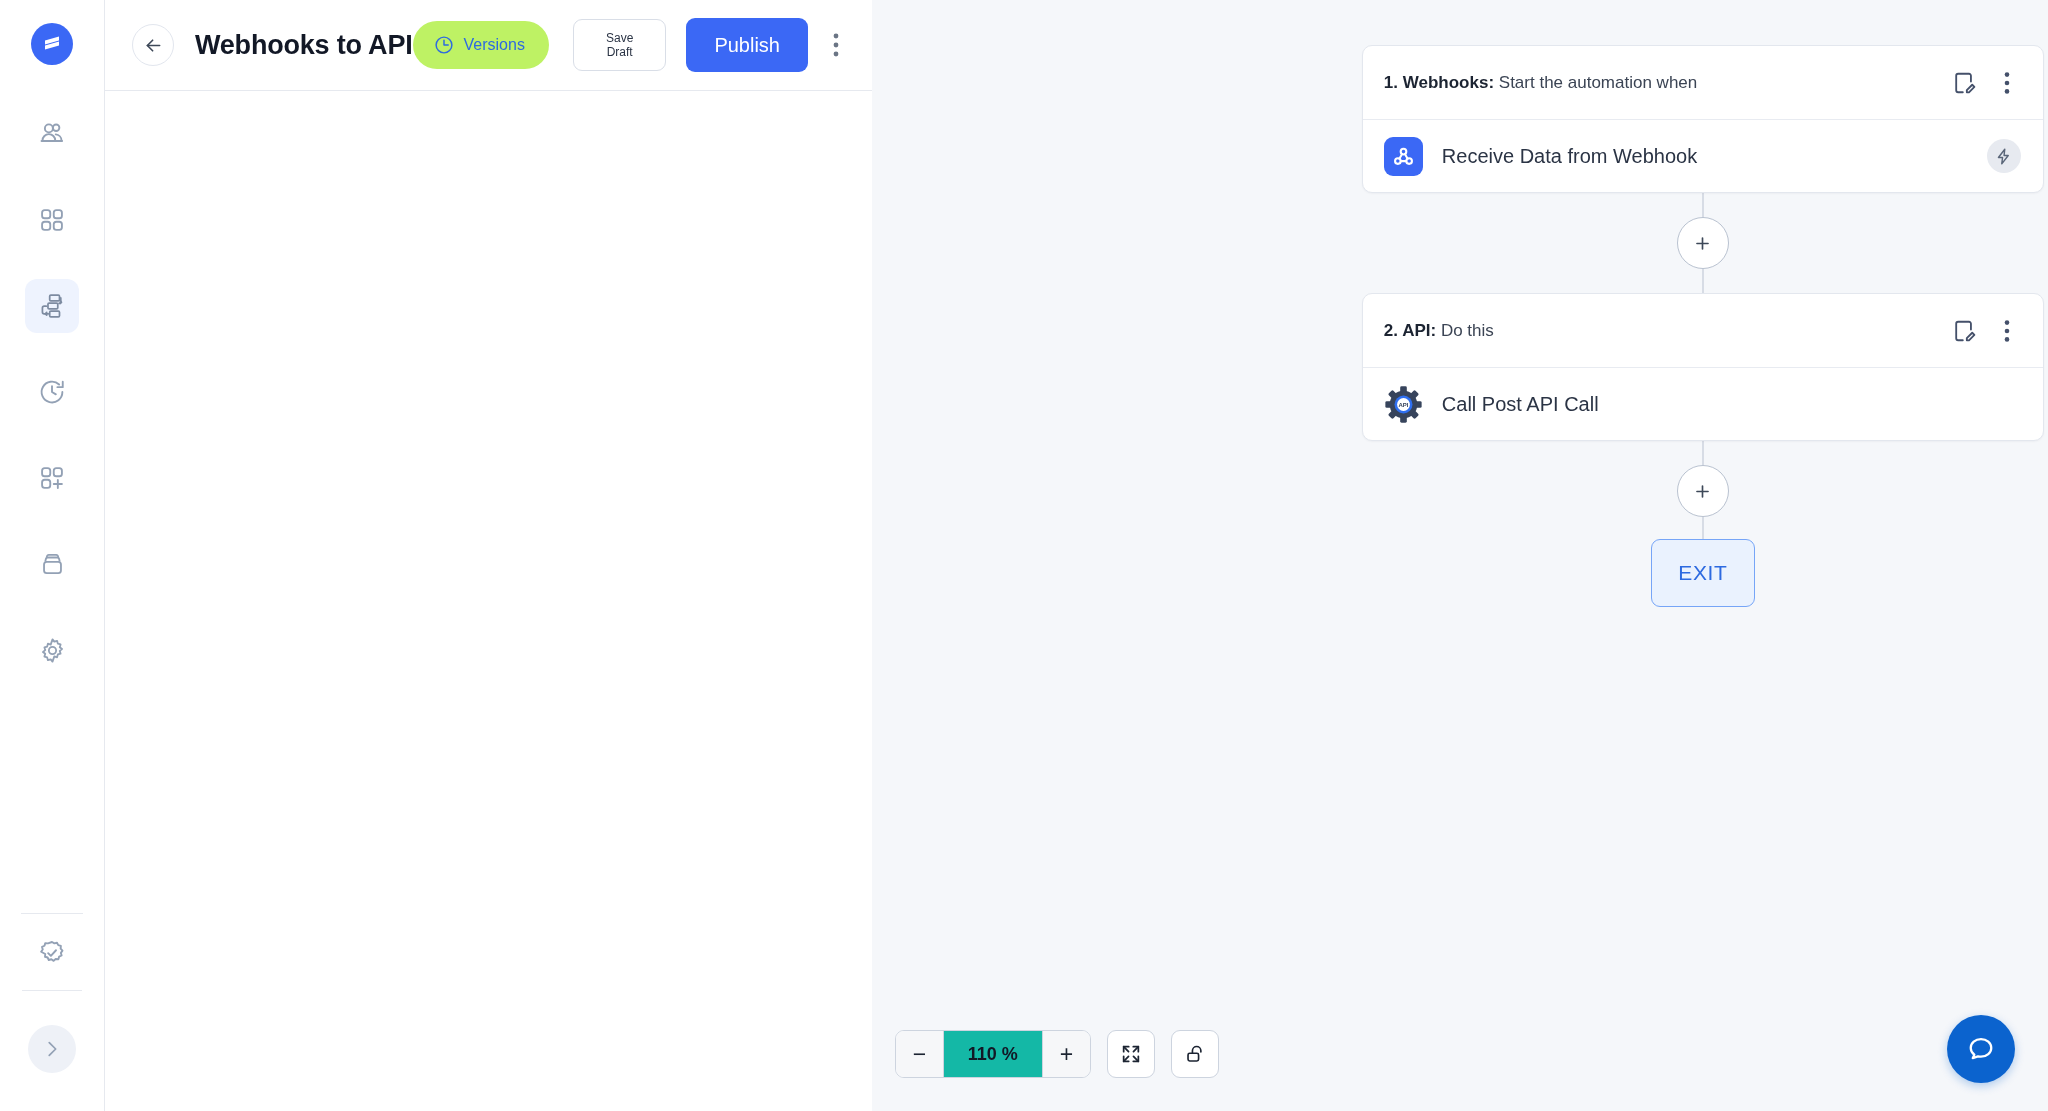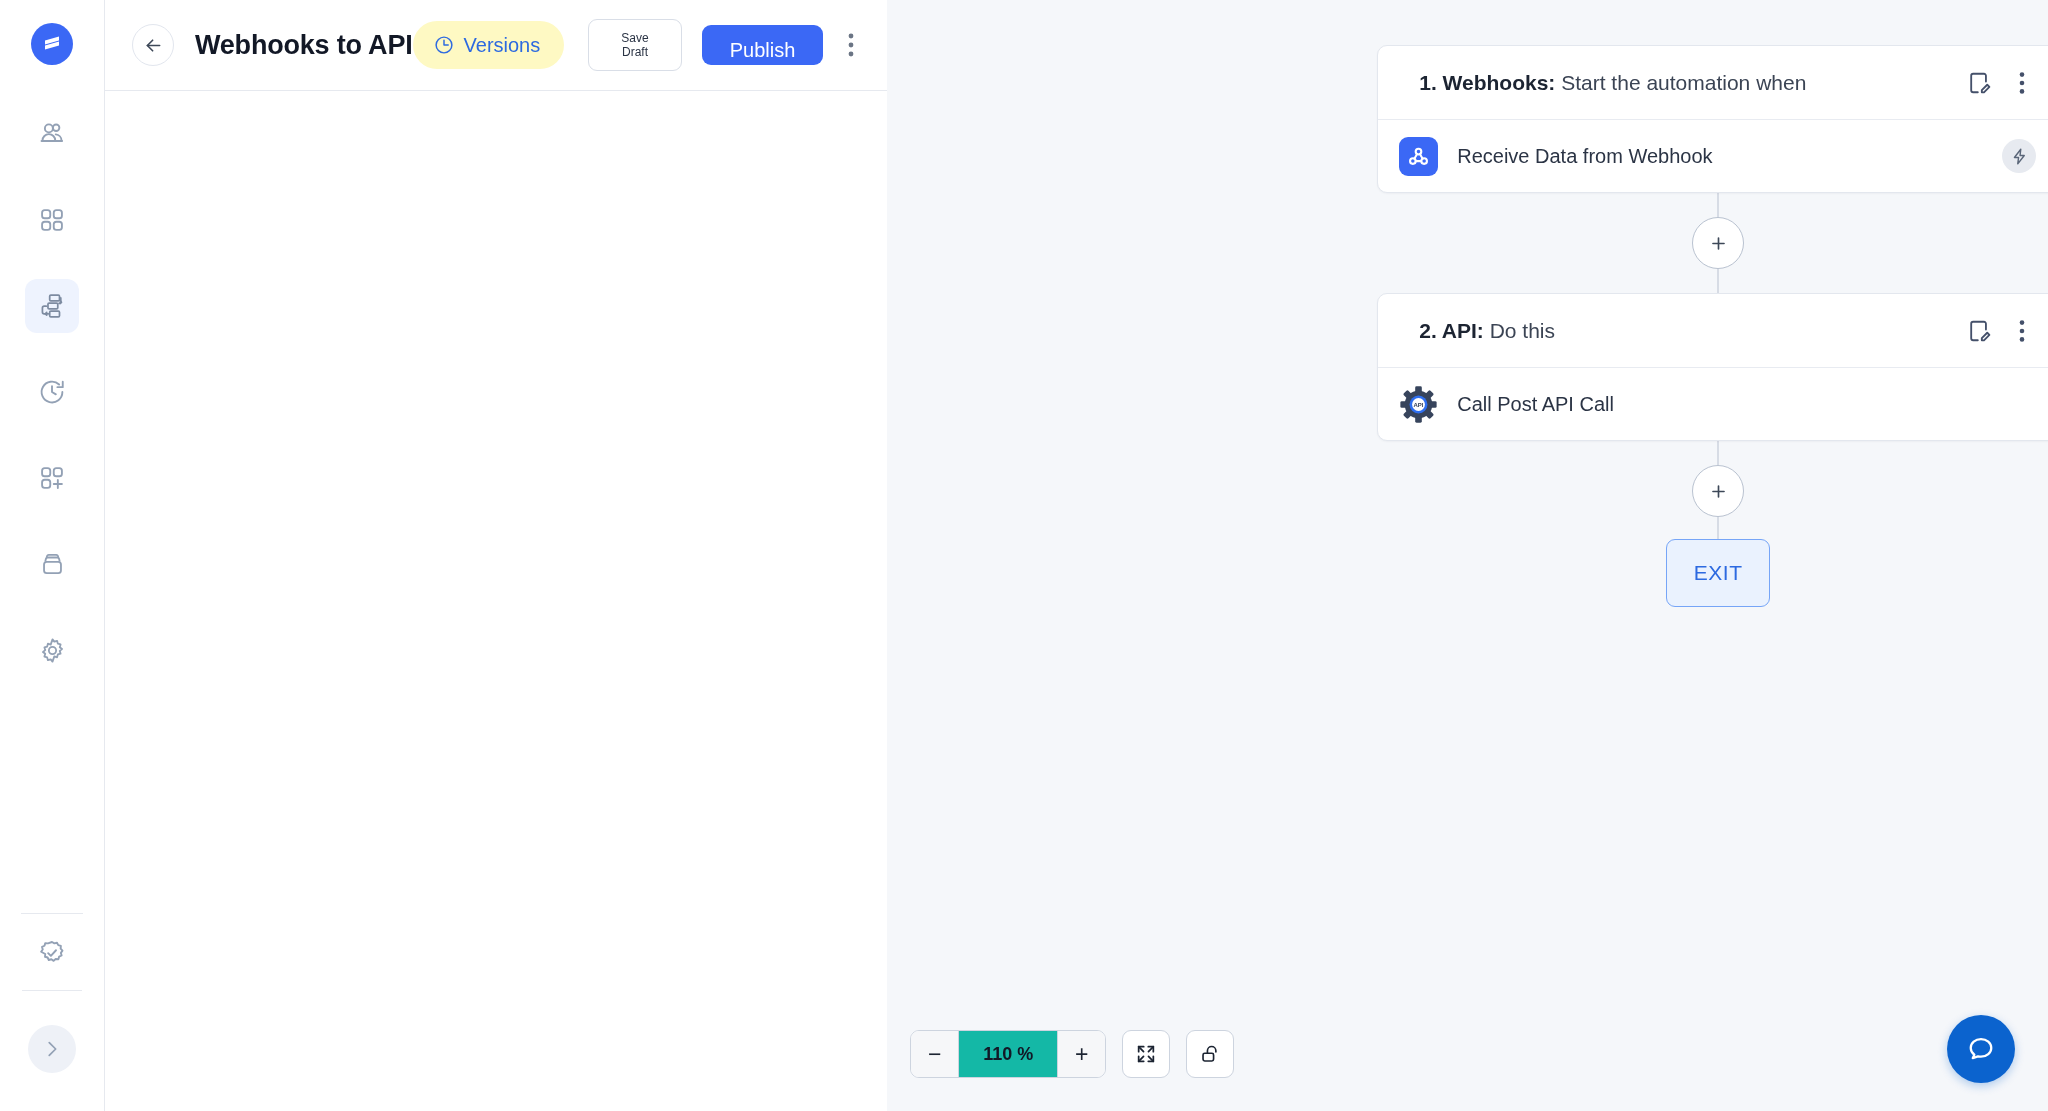--- a/index.html
+++ b/index.html
@@ -71,33 +71,33 @@
     border: 1px solid #e2e6ee; background: #fff;
     display: flex; align-items: center; justify-content: center;
     color: #3d4858; flex: 0 0 42px;
   }
   .page-title {
     font-size: 27px; font-weight: 700; color: #121826;
     margin-left: 21px; letter-spacing: -0.2px; white-space: nowrap;
   }
   .topbar-spacer { flex: 1; }
   .btn-versions {
-    height: 48px; border-radius: 24px; background: #fef9c3;
-    color: #2d6ae0; font-size: 20px; font-weight: 500;
+    height: 48px; border-radius: 24px; background: #bef264;
+    color: #2d6ae0; font-size: 16px; font-weight: 500;
     display: flex; align-items: center; gap: 9px;
     padding: 0 24px 0 20px; border: none;
   }
   .btn-save {
     height: 52px; border-radius: 9px; background: #ffffff;
     border: 1px solid #d9dee7; color: #2b3445;
     font-size: 12px; font-weight: 500; padding: 0 26px;
     margin-left: 24px;
   }
   .btn-publish {
-    height: 40px; border-radius: 9px; background: #3b68f5;
+    height: 54px; border-radius: 9px; background: #3b68f5;
     border: none; color: #ffffff; font-size: 20px; font-weight: 500;
     padding: 14px 28px; margin-left: 20px;
   }
   .topbar-kebab {
     width: 40px; height: 48px; display: flex; align-items: center; justify-content: center;
     margin-left: 14px; color: #6b7585;
   }
 
   
   .canvas {
@@ -111,21 +111,21 @@
     width: 682px; background: #ffffff;
     border: 1px solid #e3e7ee; border-radius: 10px;
     box-shadow: 0 1px 2px rgba(20,30,55,0.04);
     position: relative; z-index: 2;
   }
   .node-head {
     height: 74px; display: flex; align-items: center;
     padding: 0 22px 0 21px;
     border-bottom: 1px solid #e8ebf1;
   }
-  .node-title { font-size: 21px; color: #2b3445; white-space: nowrap; margin-left: 20px; }
+  .node-title { font-size: 17px; color: #2b3445; white-space: nowrap; }
   .node-title b { font-weight: 700; color: #1c2432; }
   .node-title span { font-weight: 400; color: #3b4454; }
   .node-head-spacer { flex: 1; }
   .icon-btn {
     width: 34px; height: 34px; display: flex; align-items: center; justify-content: center;
     color: #44506a;
   }
   .icon-btn.kebab { width: 28px; margin-left: 12px; }
   .node-body {
     height: 72px; display: flex; align-items: center; padding: 0 22px 0 21px;

